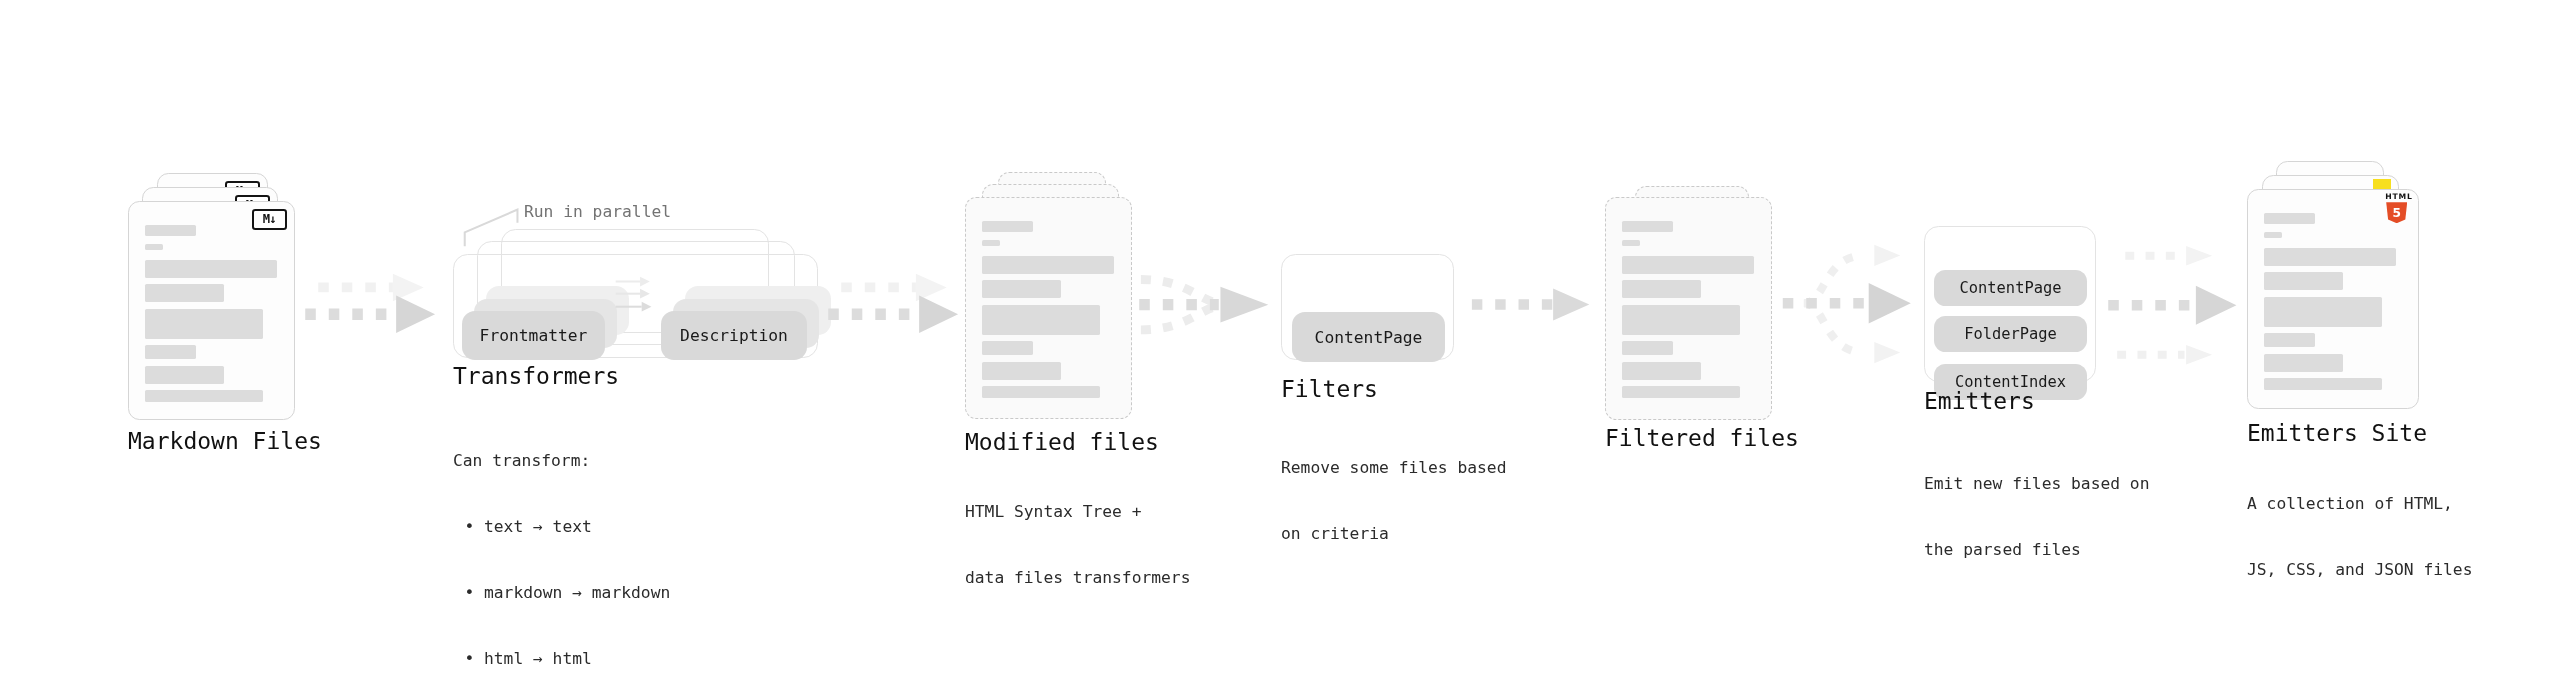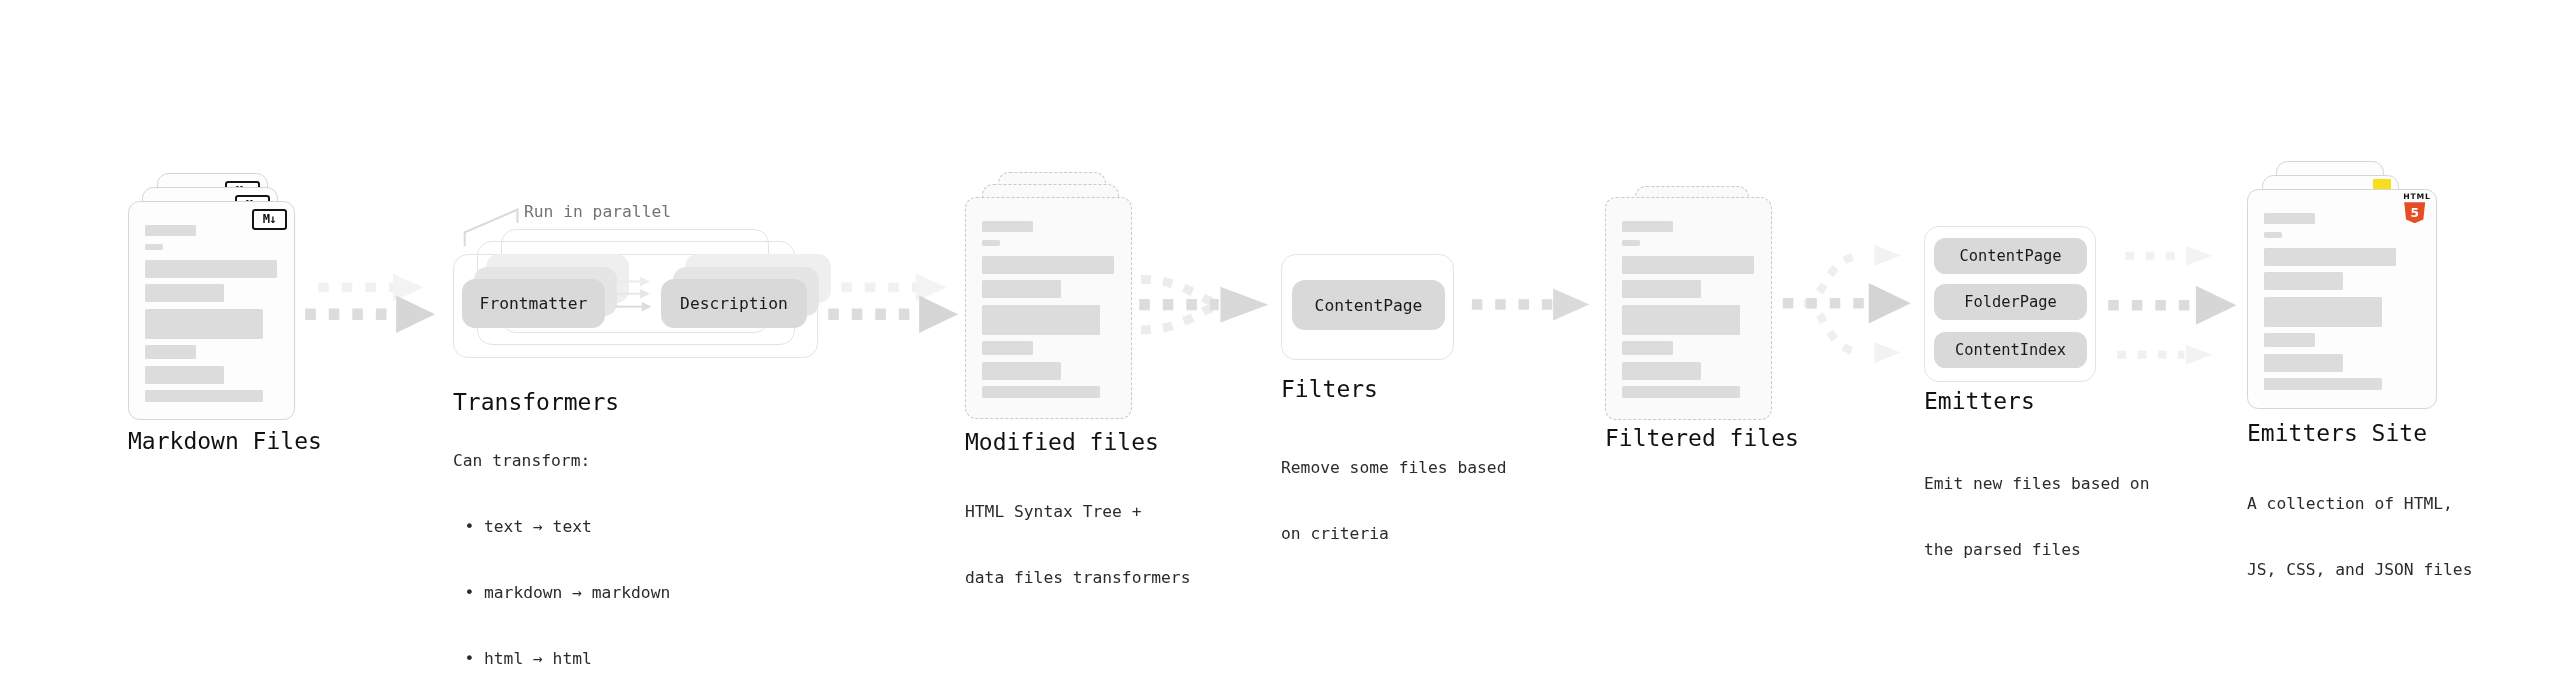--- a/index.html
+++ b/index.html
@@ -36,21 +36,21 @@
     width:21px;height:21px;margin:0.8px auto 0;display:flex;align-items:center;justify-content:center;
     clip-path:polygon(0 0,100% 0,91% 83%,50% 100%,9% 83%);
     color:#fff;font-weight:bold;font-size:12.2px;font-family:"DejaVu Sans","Liberation Sans",sans-serif;
   }
 
   
   .obox{position:absolute;border:1.6px solid #e3e3e3;border-radius:14.6px;box-sizing:border-box;background:transparent;}
   .obox.filled{background:#ffffff;}
   .pill{
     position:absolute;background:#d9d9d9;border-radius:13px;color:#1a1a1a;font-size:16.3px;
-    display:flex;align-items:center;justify-content:center;box-sizing:border-box;
+    display:flex;align-items:center;justify-content:center;box-sizing:border-box;margin-top:32px;
   }
   .pill.echo1{background:#e5e5e5;}
   .pill.echo2{background:#efefef;}
 
   
   .stage-title{position:absolute;font-size:23px;font-weight:500;color:#111;line-height:1.2;white-space:nowrap;}
   .stage-desc{position:absolute;font-size:16.3px;color:#2b2b2b;line-height:22px;white-space:pre;}
   .stage-desc div{white-space:pre;}
   .annotation{position:absolute;font-size:16.3px;color:#737373;white-space:nowrap;}
 
@@ -111,21 +111,21 @@
       <line x1="2" y1="23" x2="32" y2="23" stroke="#e7e7e7" stroke-width="2.5"></line>
         <polygon points="32,17 44,23 32,29" fill="#e7e7e7"></polygon>
       <line x1="2" y1="39" x2="34" y2="39" stroke="#dcdcdc" stroke-width="2.5"></line>
         <polygon points="34,33 46,39 34,45" fill="#dcdcdc"></polygon>
     </svg>
 
     <div class="pill echo2" style="left:685px;top:254px;width:146px;height:49px;"></div>
     <div class="pill echo1" style="left:673px;top:267px;width:146px;height:49px;"></div>
     <div class="pill" style="left:661px;top:279px;width:146px;height:49px;">Description</div>
 
-    <div class="stage-title" style="left:453px;top:389px;">Transformers</div>
+    <div class="stage-title" style="left:453px;top:363px;">Transformers</div>
     <div class="stage-desc" style="left:453px;top:406px;">
       <div>Can transform:</div>
       <div style="padding-left:11.4px;">• text → text</div>
       <div style="padding-left:11.4px;">• markdown → markdown</div>
       <div style="padding-left:11.4px;">• html → html</div>
     </div>
   </div>
 
   <svg style="left:825px;top:267px;" width="142" height="75" viewBox="0 0 175 92">
     <line x1="20" y1="25" x2="112" y2="25" stroke="#f1f1f1" stroke-width="12" stroke-dasharray="13 16"></line>
@@ -228,21 +228,21 @@
   <div>
     <div class="doc" style="left:2276px;top:161px;width:108px;height:219px;">
       <div class="css-badge" style="top:3.3px;right:1.6px;">
         <span class="css-txt">CSS</span>
         <div class="css-bar" style="background: rgb(43, 109, 224);"></div>
       </div>
     </div>
     <div class="doc" style="left:2262px;top:175px;width:137px;height:219px;">
       <div class="js-badge" style="top: 3.3px; right: 7.3px; background: rgb(247, 223, 30);"></div>
     </div>
-    <div class="doc" style="left:2247px;top:189px;width:190px;height:220px;">
+    <div class="doc" style="left:2247px;top:189px;width:172px;height:220px;">
       <div class="h5-badge" style="top:3.3px;right:9.8px;">
         <span class="h5-label">HTML</span>
         <div class="h5-shield" style="background: rgb(228, 77, 38);">
           <span>5</span>
         </div>
       </div>
       <div class="doc-bars">
           <div class="bar" style="width: 51px; height: 11.4px; margin-bottom: 8.1px;"></div>
           <div class="bar" style="width: 18px; height: 5.7px; margin-bottom: 9.8px;"></div>
           <div class="bar" style="width: 132px; height: 18px; margin-bottom: 6.5px;"></div>

